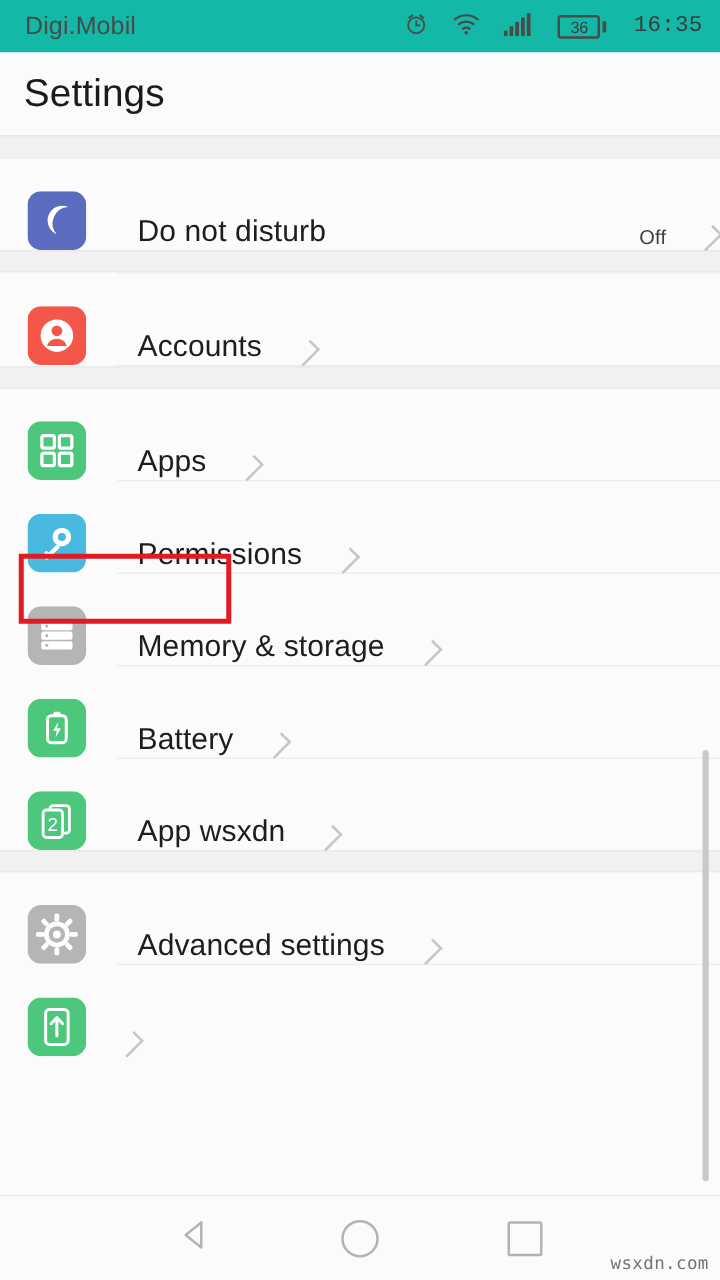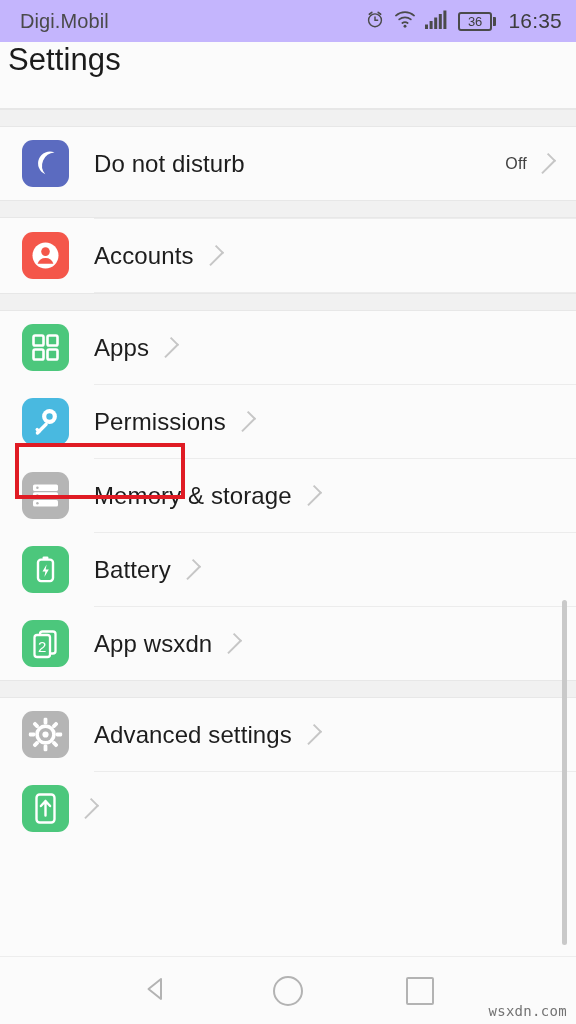--- a/index.html
+++ b/index.html
@@ -7,50 +7,50 @@
     width:576px; height:1024px;
     background:#fbfbfb;
     font-family:"Liberation Sans", sans-serif;
     overflow:hidden;
   }
   .phone { position:relative; width:576px; height:1024px; background:#fbfbfb; }
 
   
   .statusbar {
     height:42px; display:flex; align-items:center;
-    padding:0 14px 0 20px; background:#c4b5fd;justify-content:center;
+    padding:0 14px 0 20px; background:#14b8a6;justify-content:center;
   }
   .carrier { font-size:20px; color:#4a4a4a; letter-spacing:.1px; }
-  .status-right { margin-left:auto; display:flex; align-items:center; gap:9px; }
+  .status-right { margin-left:auto; display:flex; align-items:center; gap:19px; }
   .sicon { display:block; }
-  .clock { font-size:21px; color:#3d3d3d; margin-left:3px; letter-spacing:.2px; }
+  .clock { font-size:18px; color:#3d3d3d; margin-left:3px; letter-spacing:.2px;font-family:Liberation Mono, monospace; }
   .batt { position:relative; display:flex; align-items:center; }
   .batt-body {
     border:2px solid #4a4a4a; border-radius:3px;
     width:34px; height:19px; display:flex; align-items:center; justify-content:center;
   }
   .batt-num { font-size:13px; color:#3d3d3d; line-height:1; letter-spacing:-.2px; }
   .batt-cap { width:3px; height:9px; background:#4a4a4a; margin-left:1.5px; border-radius:0 1px 1px 0; }
 
   
   .titlebar {
-    height:66px; display:flex; 
-    padding-left:8px; background:#fbfbfb;
+    height:66px; display:flex; align-items:center;
+    padding-left:19px; background:#fbfbfb;
   }
   .title { font-size:31px; color:#1b1b1b; font-weight:400; letter-spacing:.1px; }
   .title-sep { height:1px; background:#e7e7e7; }
 
   
   .list { position:relative; background:#fbfbfb; }
   .gap { height:18px; background:#f1f1f1; border-top:1px solid #e7e7e7; border-bottom:1px solid #e7e7e7; }
   .group { background:#fbfbfb; }
 
   .row {
-    position:relative; height:73px; display:flex; align-items:center;
-    padding-left:22px; padding-right:22px;
+    position:relative; height:73px; display:flex; align-items:flex-end;
+    padding-left:22px; gap:16px;
   }
   .row-ico { width:47px; height:47px; flex:0 0 47px; border-radius:11px; position:relative; }
   .row-label { font-size:24px; color:#1d1d1d; margin-left:25px; letter-spacing:.1px; }
   .row-value { margin-left:auto; font-size:16px; color:#404040; letter-spacing:.2px; }
   .chev {
     margin-left:14px; width:11px; height:19px; flex:0 0 11px;
     border-right:2.4px solid #c6c6c6; border-top:2.4px solid #c6c6c6;
     transform:rotate(45deg); margin-right:3px;
   }
   .row-value + .chev { margin-left:13px; }

